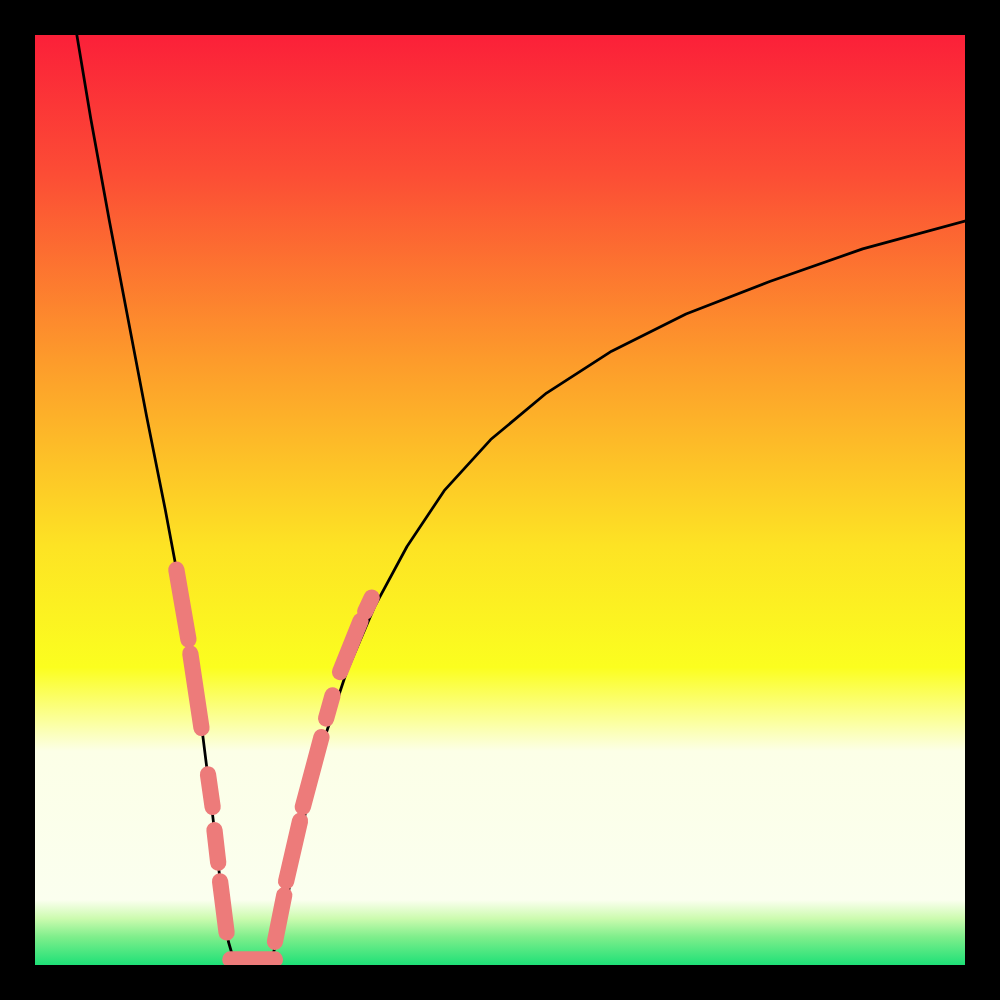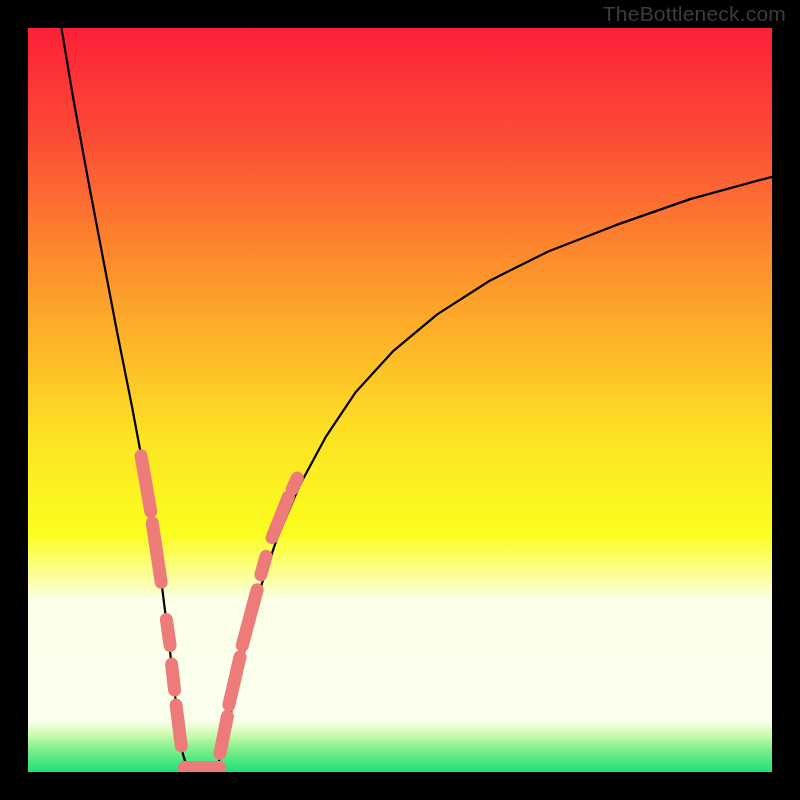--- a/index.html
+++ b/index.html
@@ -34,21 +34,20 @@
     color: #3d3d3d;
     font-size: 21px;
     font-weight: 500;
     letter-spacing: 0.2px;
   }
 </style>
 </head>
 <body>
 
 <div class="frame">
-  <div class="watermark">TheBottleneck.com</div>
   <div class="plot">
     <svg id="svg" width="744" height="744" viewBox="0 0 744 744">
         <defs>
           <linearGradient id="bg" x1="0" y1="0" x2="0" y2="1">
             <stop offset="0%" stop-color="#fb2039"></stop>
             <stop offset="15%" stop-color="#fc4d35"></stop>
             <stop offset="35%" stop-color="#fd9b2b"></stop>
             <stop offset="55%" stop-color="#fde324"></stop>
             <stop offset="68%" stop-color="#fbfe1f"></stop>
             <stop offset="74%" stop-color="#fbffa2"></stop>

